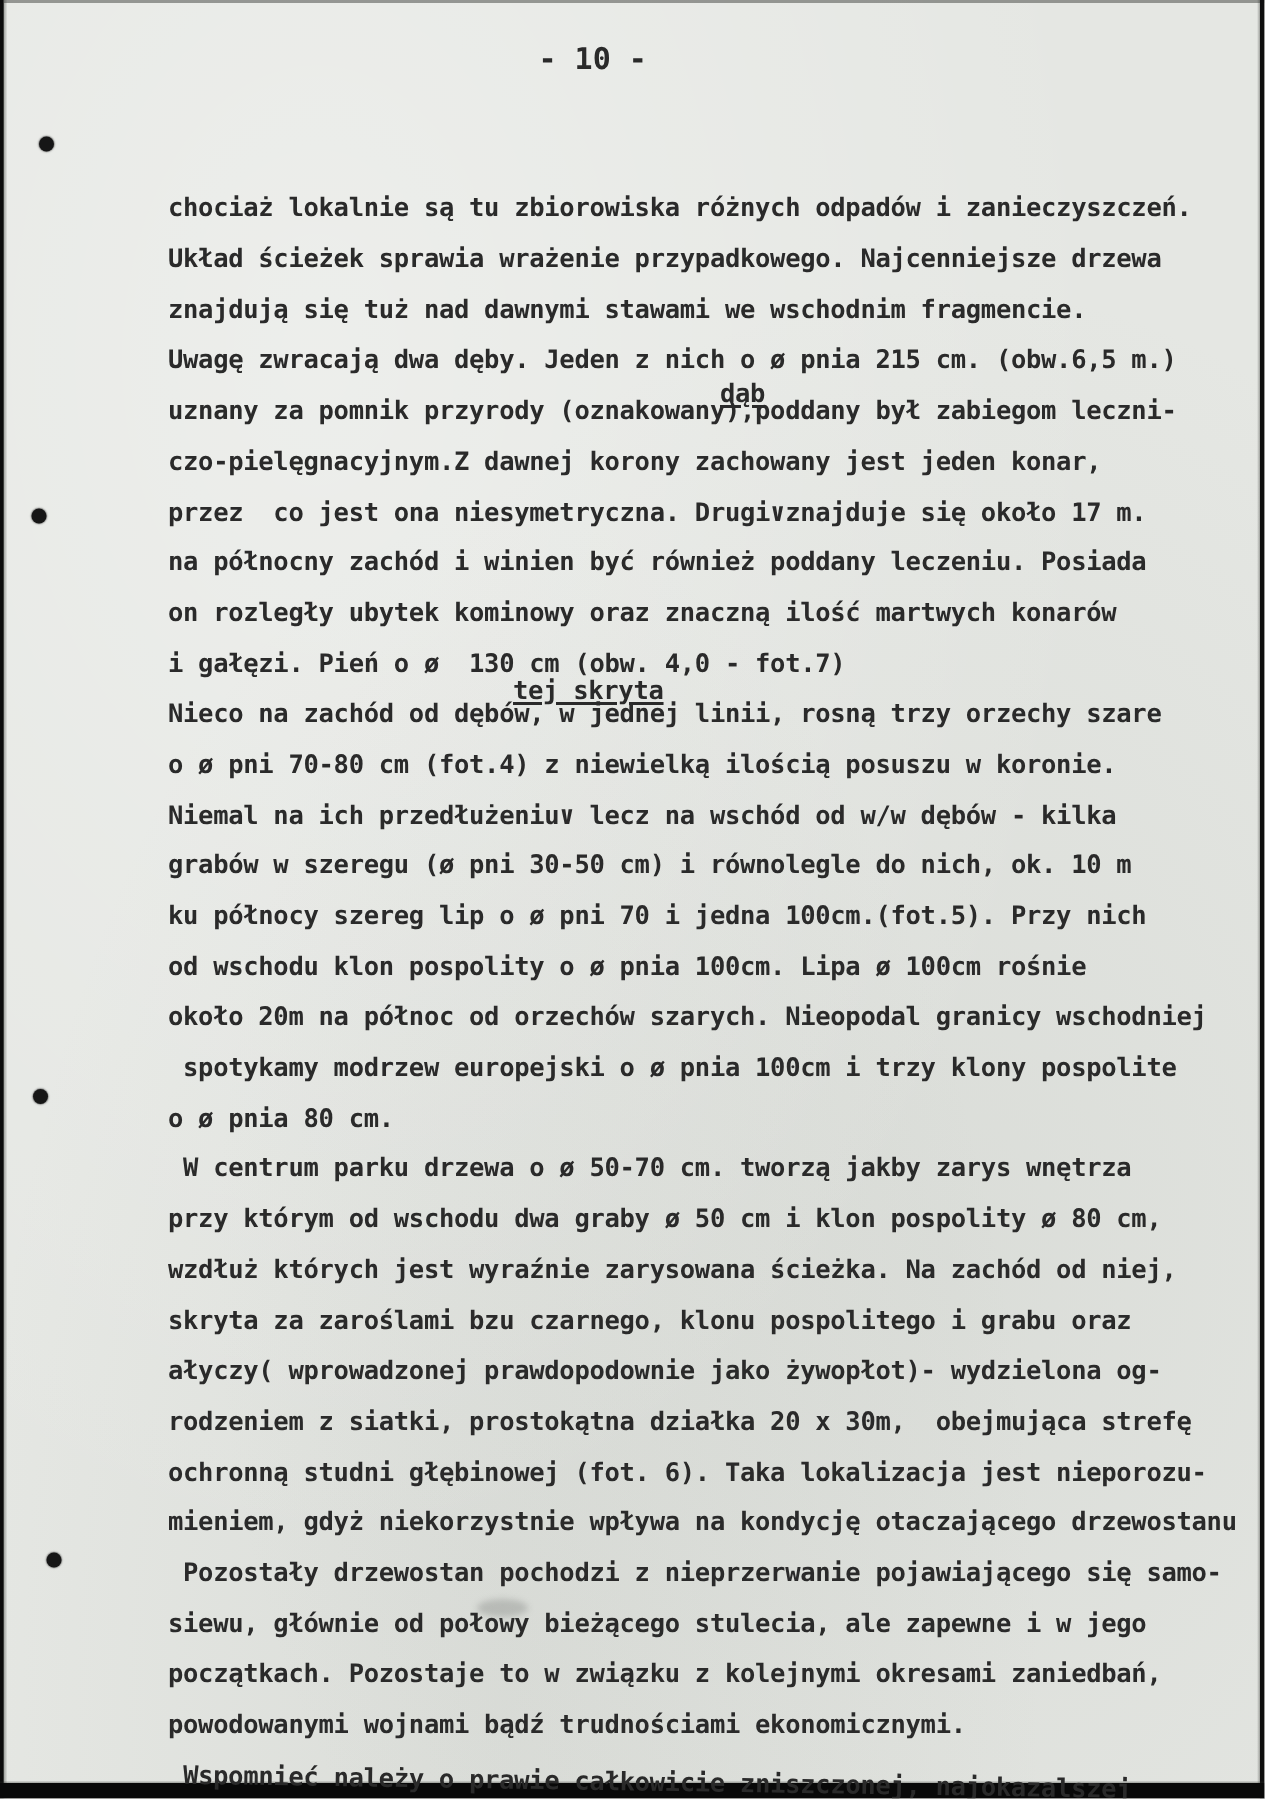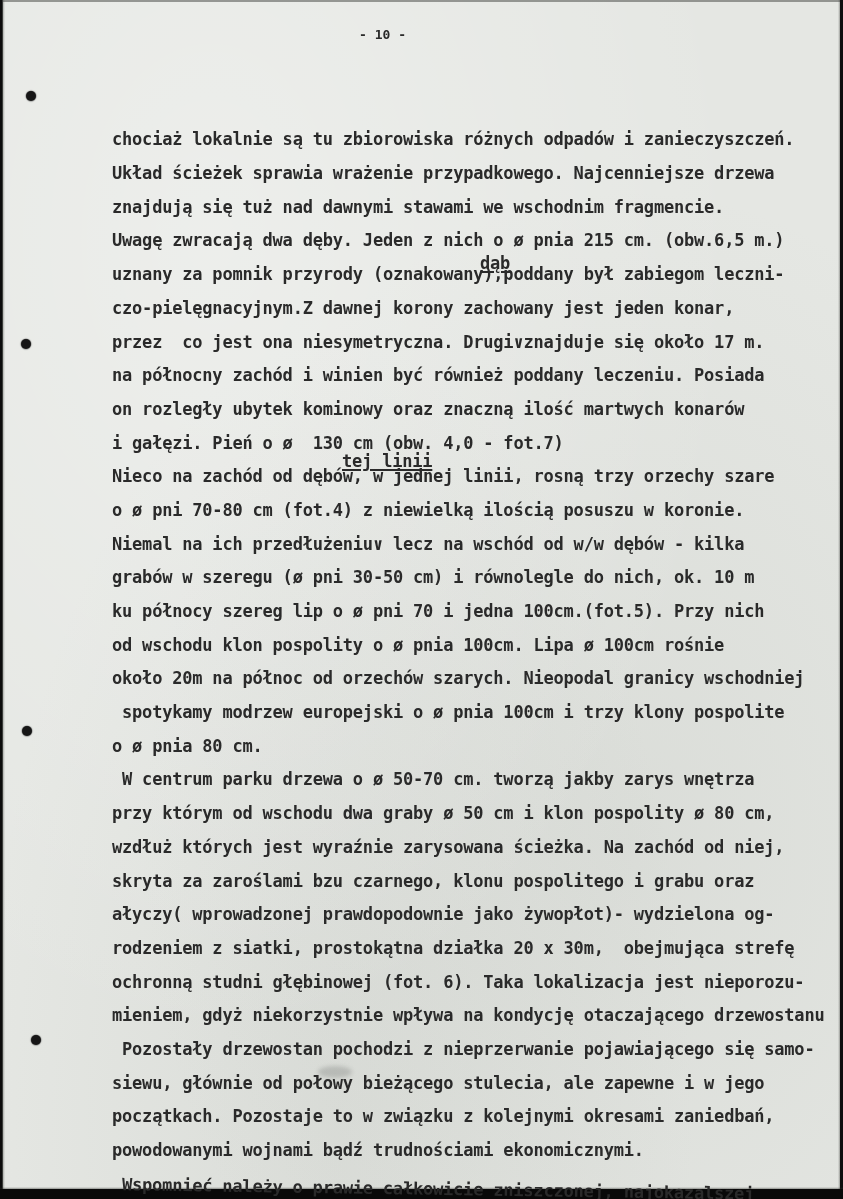--- a/index.html
+++ b/index.html
@@ -13,21 +13,21 @@
       radial-gradient(ellipse at 75% 70%, rgba(176,181,174,0.20), transparent 55%),
       radial-gradient(ellipse at 40% 95%, rgba(170,175,168,0.18), transparent 50%),
       var(--paper, #e5e7e3);
     font-family: "DejaVu Sans Mono", "Liberation Mono", monospace;
     color: var(--ink, #2a2a2a);
   }
   .page-num {
     position: absolute;
     top: 27px;
     left: 359px;
-    font-size: 13px;
+    font-size: 20px;
     font-weight: bold;
     white-space: pre;
   }
   .text-col {
     position: absolute;
     left: 112px;
     top: 56px;
     width: 724px;
     font-size: 17px;
     font-weight: bold;
@@ -82,21 +82,21 @@
   <div class="edge edge-top"></div>
   <div class="edge edge-left"></div>
   <div class="edge edge-right"></div>
   <div class="edge edge-bottom"></div>
 
   <div class="page-num">- 10 -</div>
 
   <div class="text-col">
     <div><div class="line">chociaż lokalnie są tu zbiorowiska różnych odpadów i zanieczyszczeń.</div><div class="line">Układ ścieżek sprawia wrażenie przypadkowego. Najcenniejsze drzewa</div><div class="line">znajdują się tuż nad dawnymi stawami we wschodnim fragmencie.</div><div class="line">Uwagę zwracają dwa dęby. Jeden z nich o ø pnia 215 cm. (obw.6,5 m.)</div><div class="line">uznany za pomnik przyrody (oznakowany),poddany był zabiegom leczni-</div><div class="line">czo-pielęgnacyjnym.Z dawnej korony zachowany jest jeden konar,</div><div class="line">przez  co jest ona niesymetryczna. Drugi∨znajduje się około 17 m.</div><div class="line">na północny zachód i winien być również poddany leczeniu. Posiada</div><div class="line">on rozległy ubytek kominowy oraz znaczną ilość martwych konarów</div><div class="line">i gałęzi. Pień o ø  130 cm (obw. 4,0 - fot.7)</div><div class="line">Nieco na zachód od dębów, w jednej linii, rosną trzy orzechy szare</div><div class="line">o ø pni 70-80 cm (fot.4) z niewielką ilością posuszu w koronie.</div><div class="line">Niemal na ich przedłużeniu∨ lecz na wschód od w/w dębów - kilka</div><div class="line">grabów w szeregu (ø pni 30-50 cm) i równolegle do nich, ok. 10 m</div><div class="line">ku północy szereg lip o ø pni 70 i jedna 100cm.(fot.5). Przy nich</div><div class="line">od wschodu klon pospolity o ø pnia 100cm. Lipa ø 100cm rośnie</div><div class="line">około 20m na północ od orzechów szarych. Nieopodal granicy wschodniej</div><div class="line"> spotykamy modrzew europejski o ø pnia 100cm i trzy klony pospolite</div><div class="line">o ø pnia 80 cm.</div><div class="line"> W centrum parku drzewa o ø 50-70 cm. tworzą jakby zarys wnętrza</div><div class="line">przy którym od wschodu dwa graby ø 50 cm i klon pospolity ø 80 cm,</div><div class="line">wzdłuż których jest wyraźnie zarysowana ścieżka. Na zachód od niej,</div><div class="line">skryta za zaroślami bzu czarnego, klonu pospolitego i grabu oraz</div><div class="line">ałyczy( wprowadzonej prawdopodownie jako żywopłot)- wydzielona og-</div><div class="line">rodzeniem z siatki, prostokątna działka 20 x 30m,  obejmująca strefę</div><div class="line">ochronną studni głębinowej (fot. 6). Taka lokalizacja jest nieporozu-</div><div class="line">mieniem, gdyż niekorzystnie wpływa na kondycję otaczającego drzewostanu</div><div class="line"> Pozostały drzewostan pochodzi z nieprzerwanie pojawiającego się samo-</div><div class="line">siewu, głównie od połowy bieżącego stulecia, ale zapewne i w jego</div><div class="line">początkach. Pozostaje to w związku z kolejnymi okresami zaniedbań,</div><div class="line">powodowanymi wojnami bądź trudnościami ekonomicznymi.</div><div class="line"> Wspomnieć należy o prawie całkowicie zniszczonej, najokazalszej</div></div>
     <span class="ins ins-dab">dąb</span>
-    <span class="ins ins-tej">tej linii</span>
+    <span class="ins ins-tej">tej skryta</span>
   </div>
 
   <div>
       <span class="ink-dot" style="left: 26px; top: 91px;"></span>
       <span class="ink-dot" style="left: 21px; top: 339px;"></span>
       <span class="ink-dot" style="left: 22px; top: 726px;"></span>
       <span class="ink-dot" style="left: 31px; top: 1035px;"></span>
     </div>
 
   <div class="smudge"></div>

